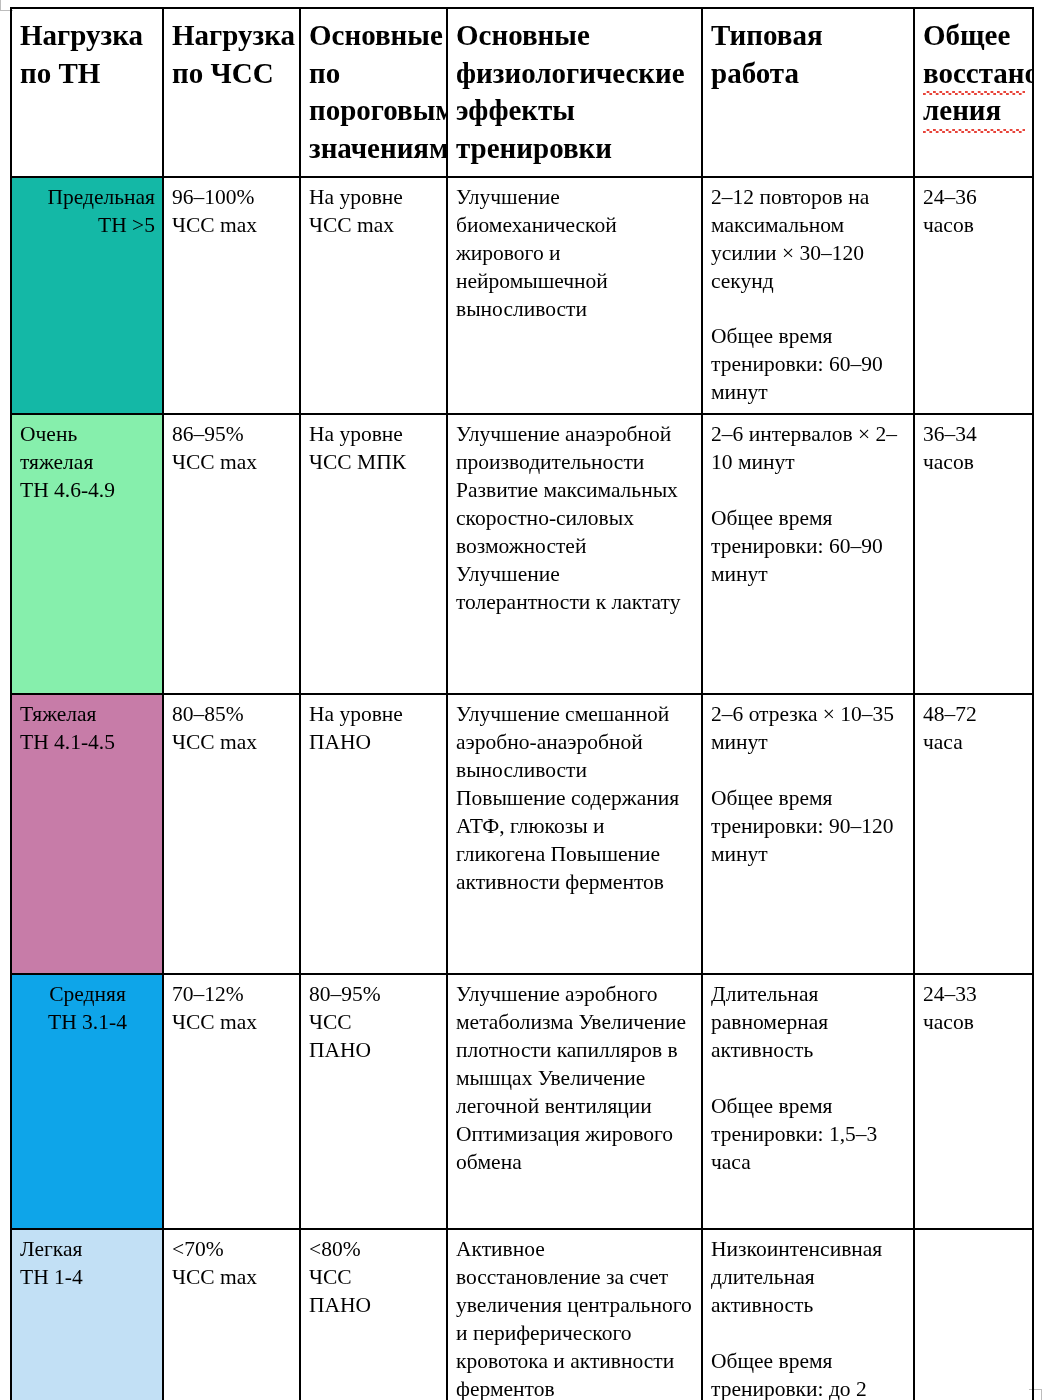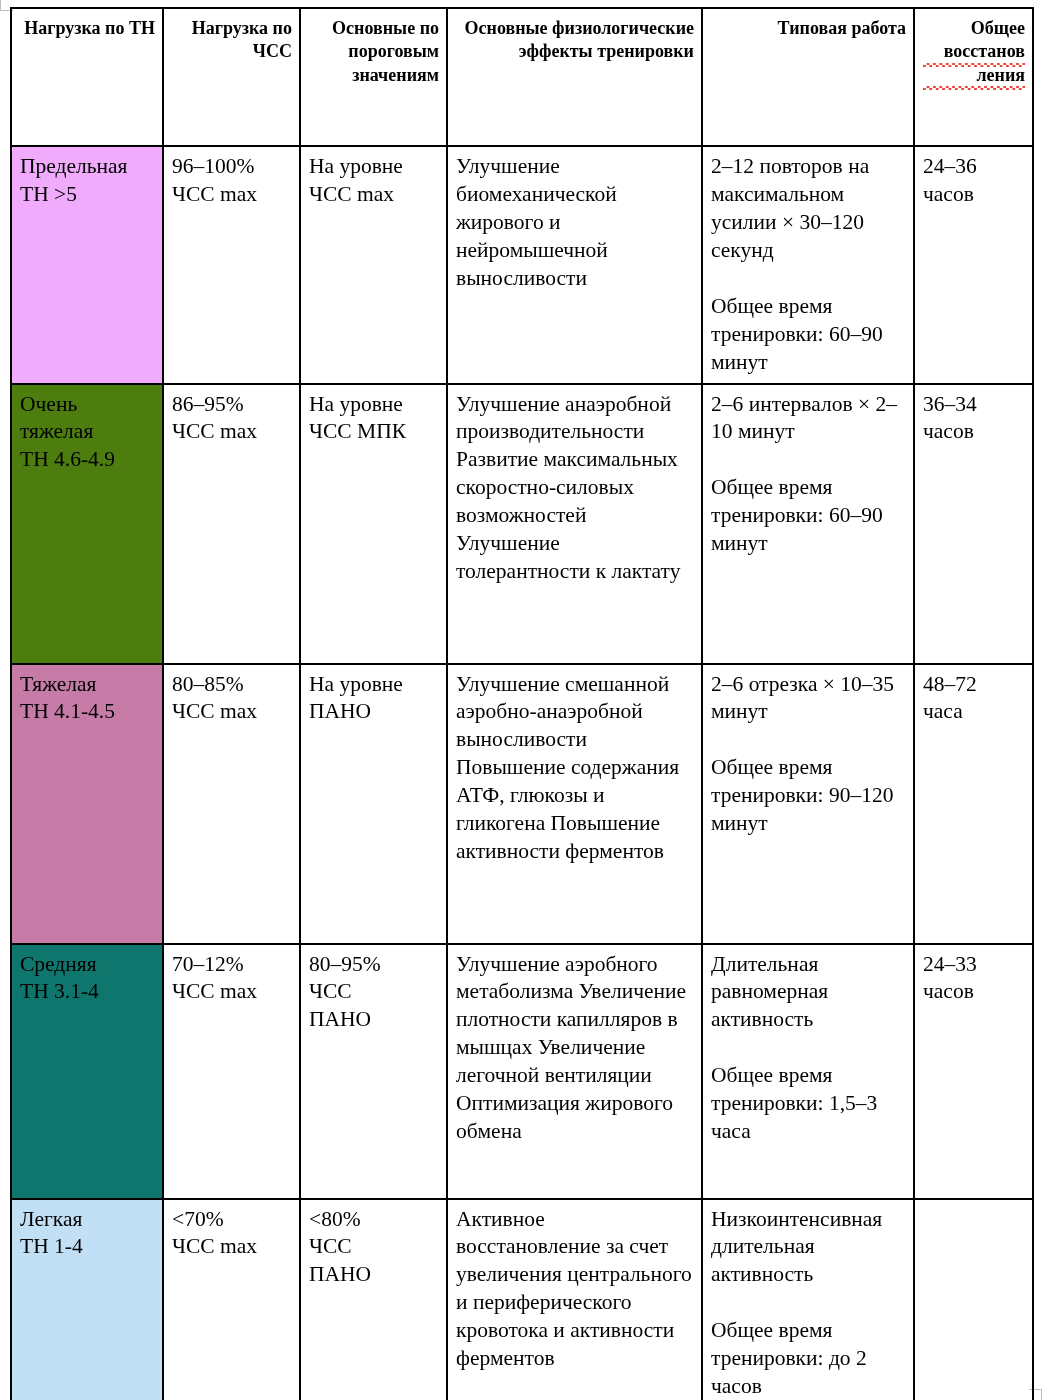--- a/index.html
+++ b/index.html
@@ -50,22 +50,22 @@
     padding: 6px 7px 6px 8px;
     font-size: 21.5px;
     line-height: 1.30;
     font-weight: normal;
     text-align: left;
     overflow: hidden;
   }
 
   table.zones thead th {
     font-weight: bold;
-    text-align: right;
-    font-size: 18px;
+    text-align: left;
+    font-size: 29px;
     line-height: 1.30;
     padding-top: 8px;
     padding-bottom: 8px;
     height: 120px;
     vertical-align: top;
   }
 
   
   col.c0 { width: 152px; }
   col.c1 { width: 137px; }
@@ -129,38 +129,38 @@
           <span class="header-stack">Общее</span>
           <span class="header-stack squiggle">восстанов</span>
           <span class="header-stack squiggle">ления</span>
         </th>
       </tr>
     </thead>
 
     <tbody>
 
       <tr style="height:225px;">
-        <td class="zone-cell" style="background:#f0abfc;">
+        <td class="zone-cell" style="background:#14b8a6;text-align:right;">
           <span class="cell-text">Предельная
 ТН &gt;5</span>
         </td>
         <td><span class="cell-text">96–100%
 ЧСС max</span></td>
         <td><span class="cell-text">На уровне
 ЧСС max</span></td>
         <td><span class="cell-text">Улучшение биомеханической жирового и нейромышечной выносливости</span></td>
         <td><span class="cell-text">2–12 повторов на максимальном усилии × 30–120 секунд
 
 Общее время тренировки: 60–90 минут</span></td>
         <td><span class="cell-text">24–36
 часов</span></td>
       </tr>
 
       <tr style="height:280px;">
-        <td class="zone-cell" style="background:#4d7c0f;margin-left:16px;">
+        <td class="zone-cell" style="background:#86efac;margin-left:16px;">
           <span class="cell-text">Очень
 тяжелая
 ТН 4.6-4.9</span>
         </td>
         <td><span class="cell-text">86–95%
 ЧСС max</span></td>
         <td><span class="cell-text">На уровне
 ЧСС МПК</span></td>
         <td><span class="cell-text">Улучшение анаэробной производительности Развитие максимальных скоростно-силовых возможностей Улучшение толерантности к лактату</span></td>
         <td><span class="cell-text">2–6 интервалов × 2–10 минут
@@ -181,21 +181,21 @@
 ПАНО</span></td>
         <td><span class="cell-text">Улучшение смешанной аэробно-анаэробной выносливости Повышение содержания АТФ, глюкозы и гликогена Повышение активности ферментов</span></td>
         <td><span class="cell-text">2–6 отрезка × 10–35 минут
 
 Общее время тренировки: 90–120 минут</span></td>
         <td><span class="cell-text">48–72
 часа</span></td>
       </tr>
 
       <tr style="height:255px;">
-        <td class="zone-cell" style="background:#0f766e;">
+        <td class="zone-cell" style="background:#0ea5e9;text-align:center;">
           <span class="cell-text">Средняя
 ТН 3.1-4</span>
         </td>
         <td><span class="cell-text">70–12%
 ЧСС max</span></td>
         <td><span class="cell-text">80–95%
 ЧСС
 ПАНО</span></td>
         <td><span class="cell-text">Улучшение аэробного метаболизма Увеличение плотности капилляров в мышцах Увеличение легочной вентиляции Оптимизация жирового обмена</span></td>
         <td><span class="cell-text">Длительная равномерная активность

